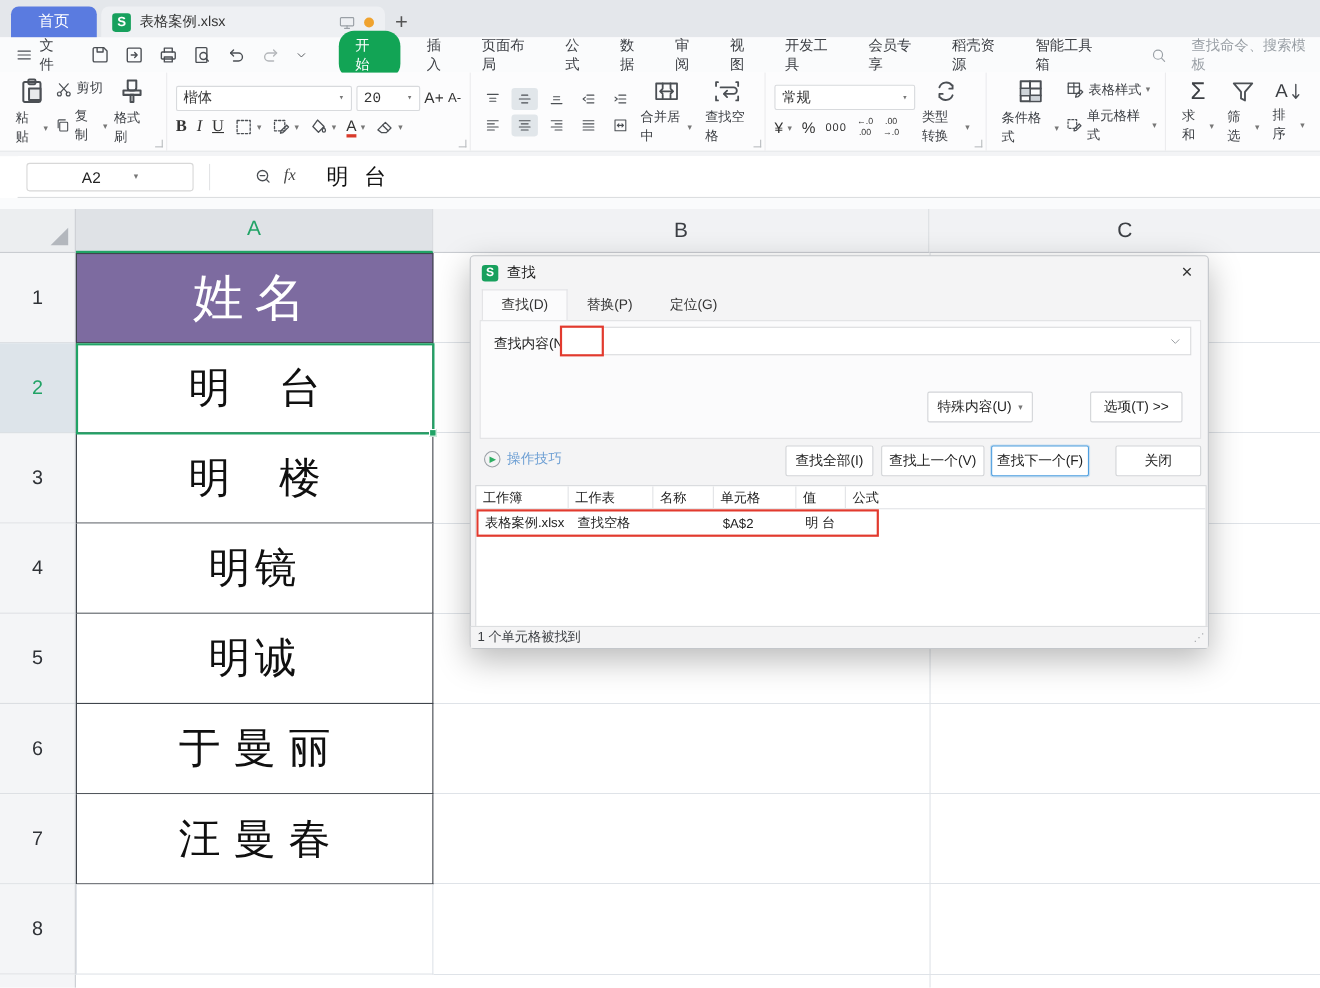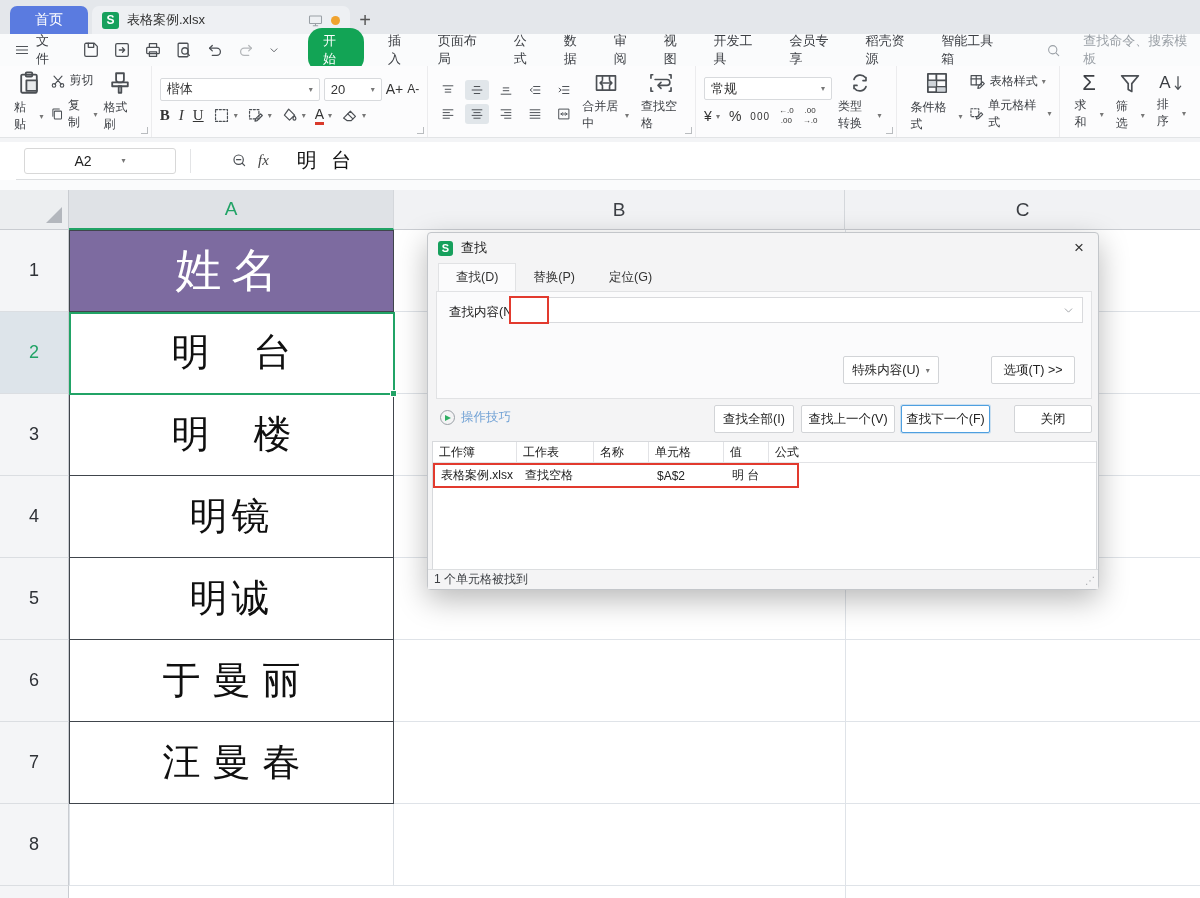--- a/index.html
+++ b/index.html
@@ -25,21 +25,21 @@
   .menu-search { display:flex; align-items:center; gap:22px; margin-left:40px; color:#9aa0a6; }
 
   
   .ribbon { position:absolute; left:0; top:66px; width:1200px; height:72px; background:#fcfcfd; border-bottom:1px solid #e2e4e6; display:flex; }
   .grp { position:relative; display:flex; align-items:center; padding:4px 8px; border-right:1px solid #ececee; }
   .bigbtn { display:flex; flex-direction:column; align-items:center; justify-content:center; gap:3px; padding:2px 6px; font-size:12px; color:#3c3f44; }
   .smallcol { display:flex; flex-direction:column; justify-content:center; gap:8px; font-size:12px; color:#3c3f44; }
   .smallrow { display:flex; align-items:center; gap:4px; }
   .caret { font-size:8px; color:#777; }
   .fontcol { display:flex; flex-direction:column; gap:6px; }
-  .selectbox { display:flex; align-items:center; justify-content:space-between; border:1px solid #d8dadd; border-radius:2px; background:#fff; height:23px; padding:0 6px; font-size:13px; color:#333; }
+  .selectbox { display:flex; align-items:center; justify-content:space-between; border:1px solid #d8dadd; border-radius:2px; background:#fff; height:23px; padding:0 6px; font-size:13px; color:#333;font-family:Liberation Mono, monospace; }
   .fmtrow { display:flex; align-items:center; gap:9px; font-size:15px; color:#333; }
   .fmtrow .bi { font-family:"Liberation Serif",serif; }
   .alignrows { display:flex; flex-direction:column; gap:4px; }
   .alignrow { display:flex; gap:5px; }
   .alicon { width:24px; height:20px; display:flex; align-items:center; justify-content:center; border-radius:3px; }
   .alicon.on { background:#e1e6ea; }
   .numicons { display:flex; align-items:center; gap:9px; font-size:14px; color:#333; }
   .dec { display:flex; flex-direction:column; font-size:8px; line-height:1.2; color:#333; text-align:center; }
   .stylecol { display:flex; flex-direction:column; gap:7px; font-size:12px; color:#3c3f44; }
   .launcher { position:absolute; right:3px; bottom:3px; width:7px; height:7px; border-right:1.5px solid #b9bcbf; border-bottom:1.5px solid #b9bcbf; }

